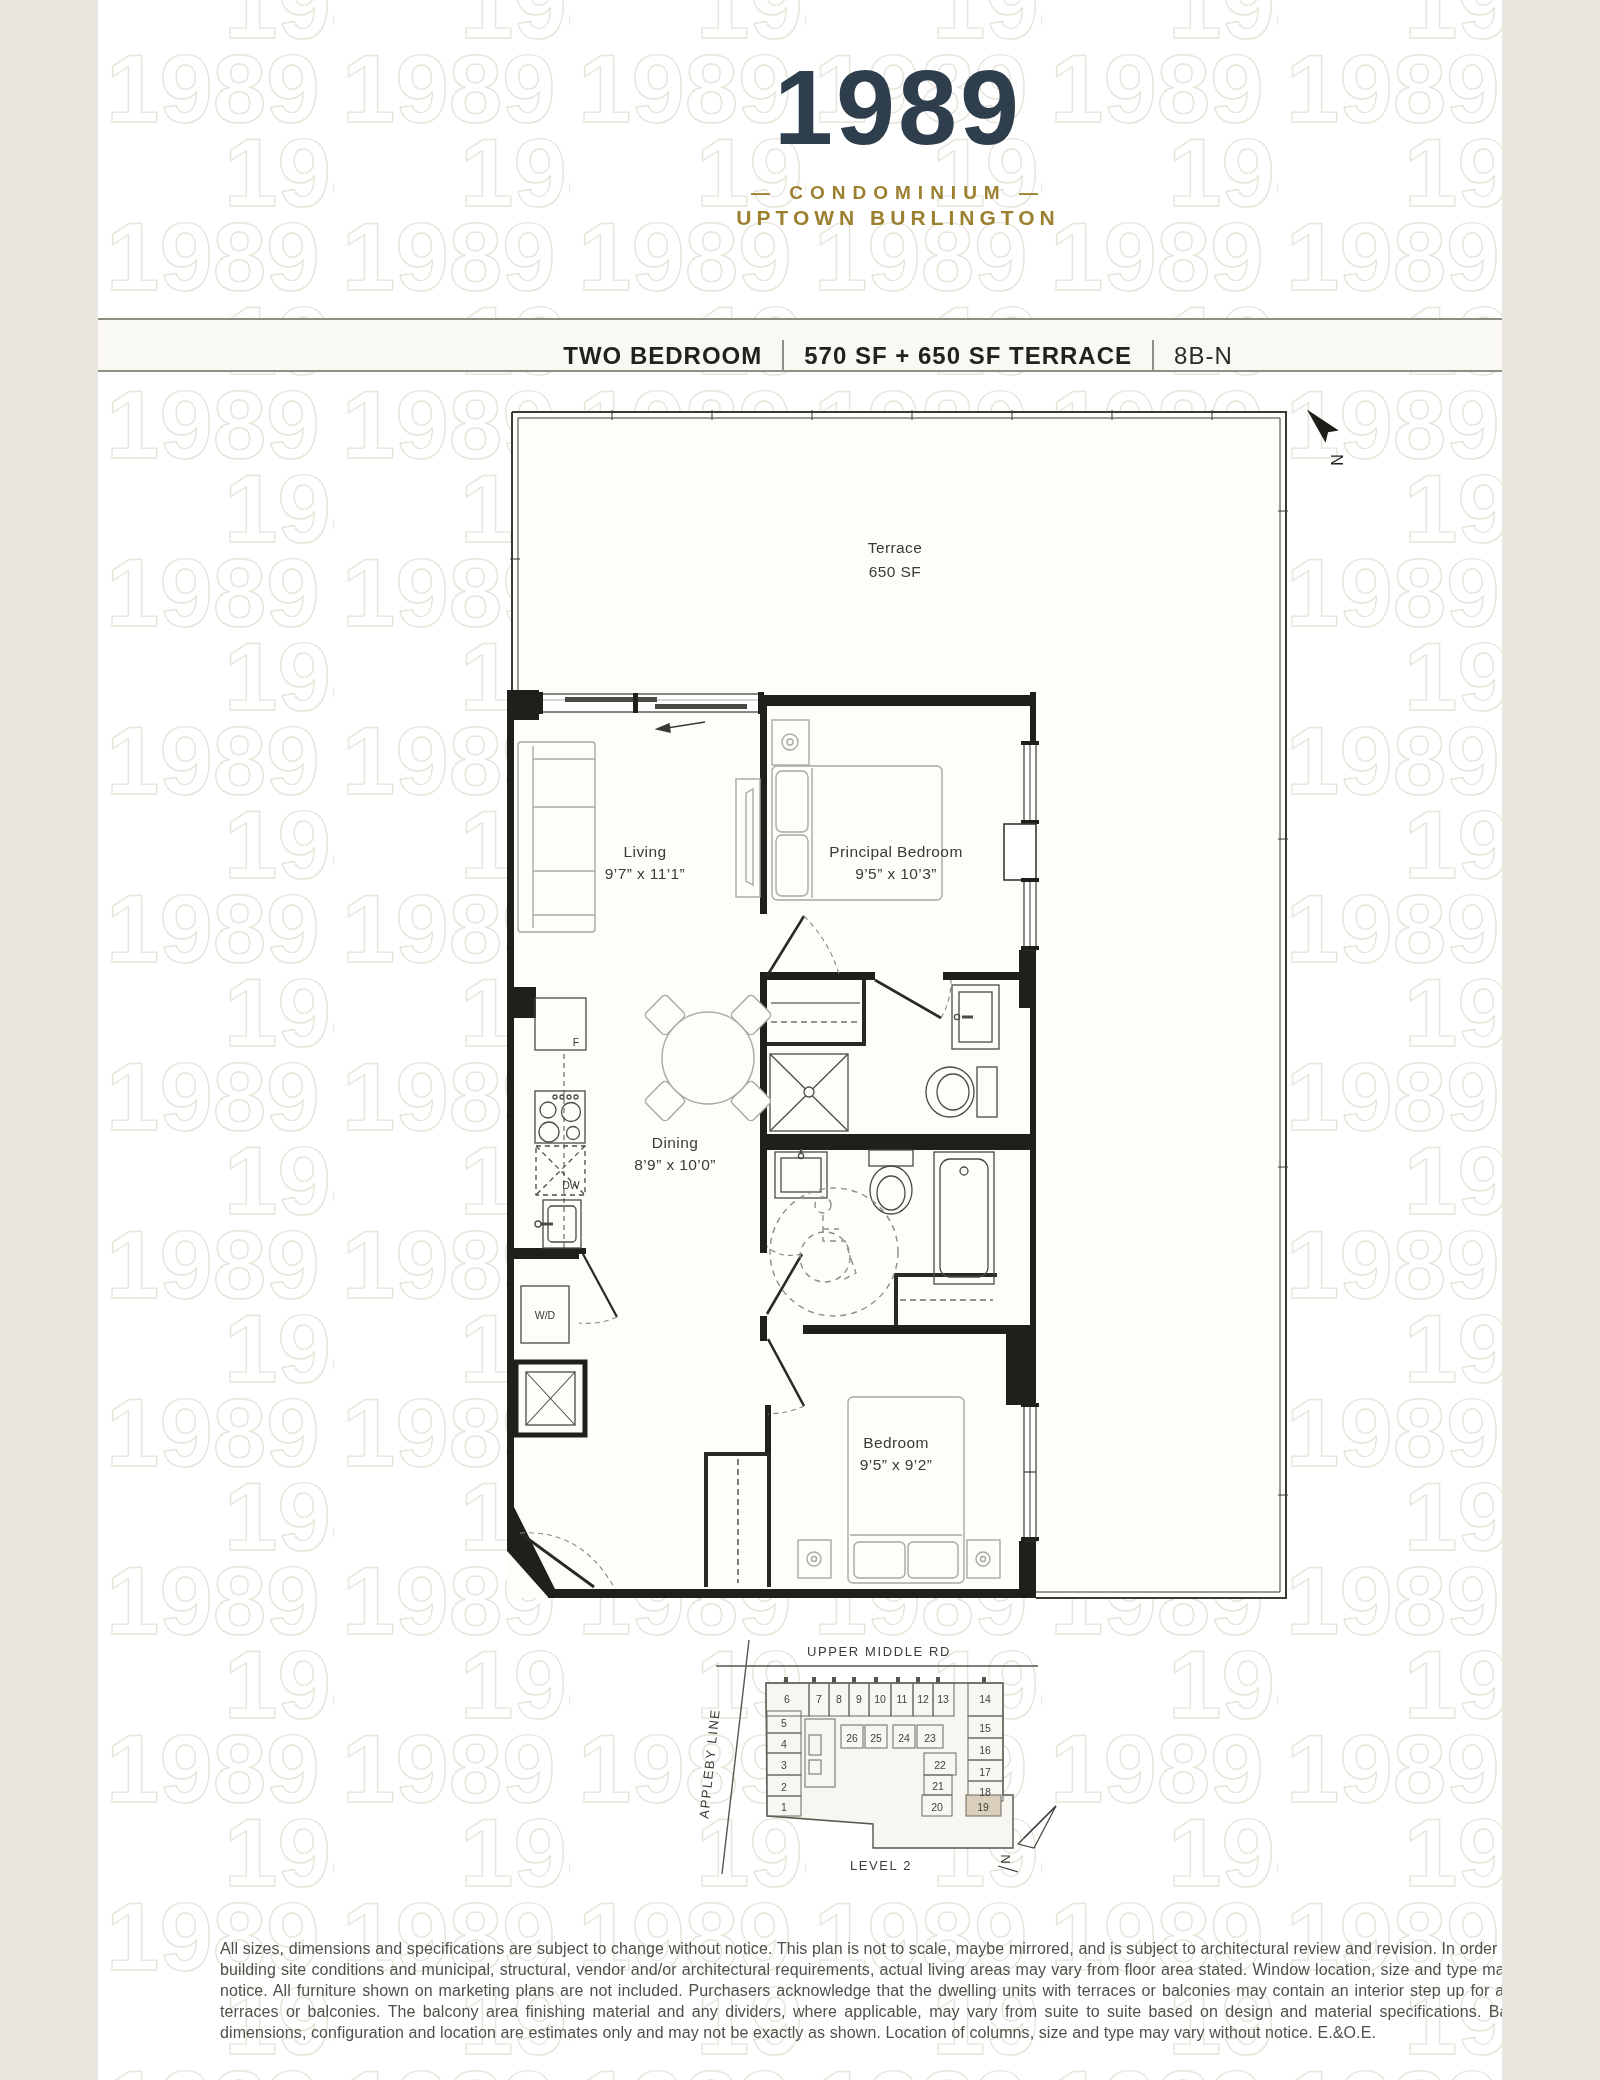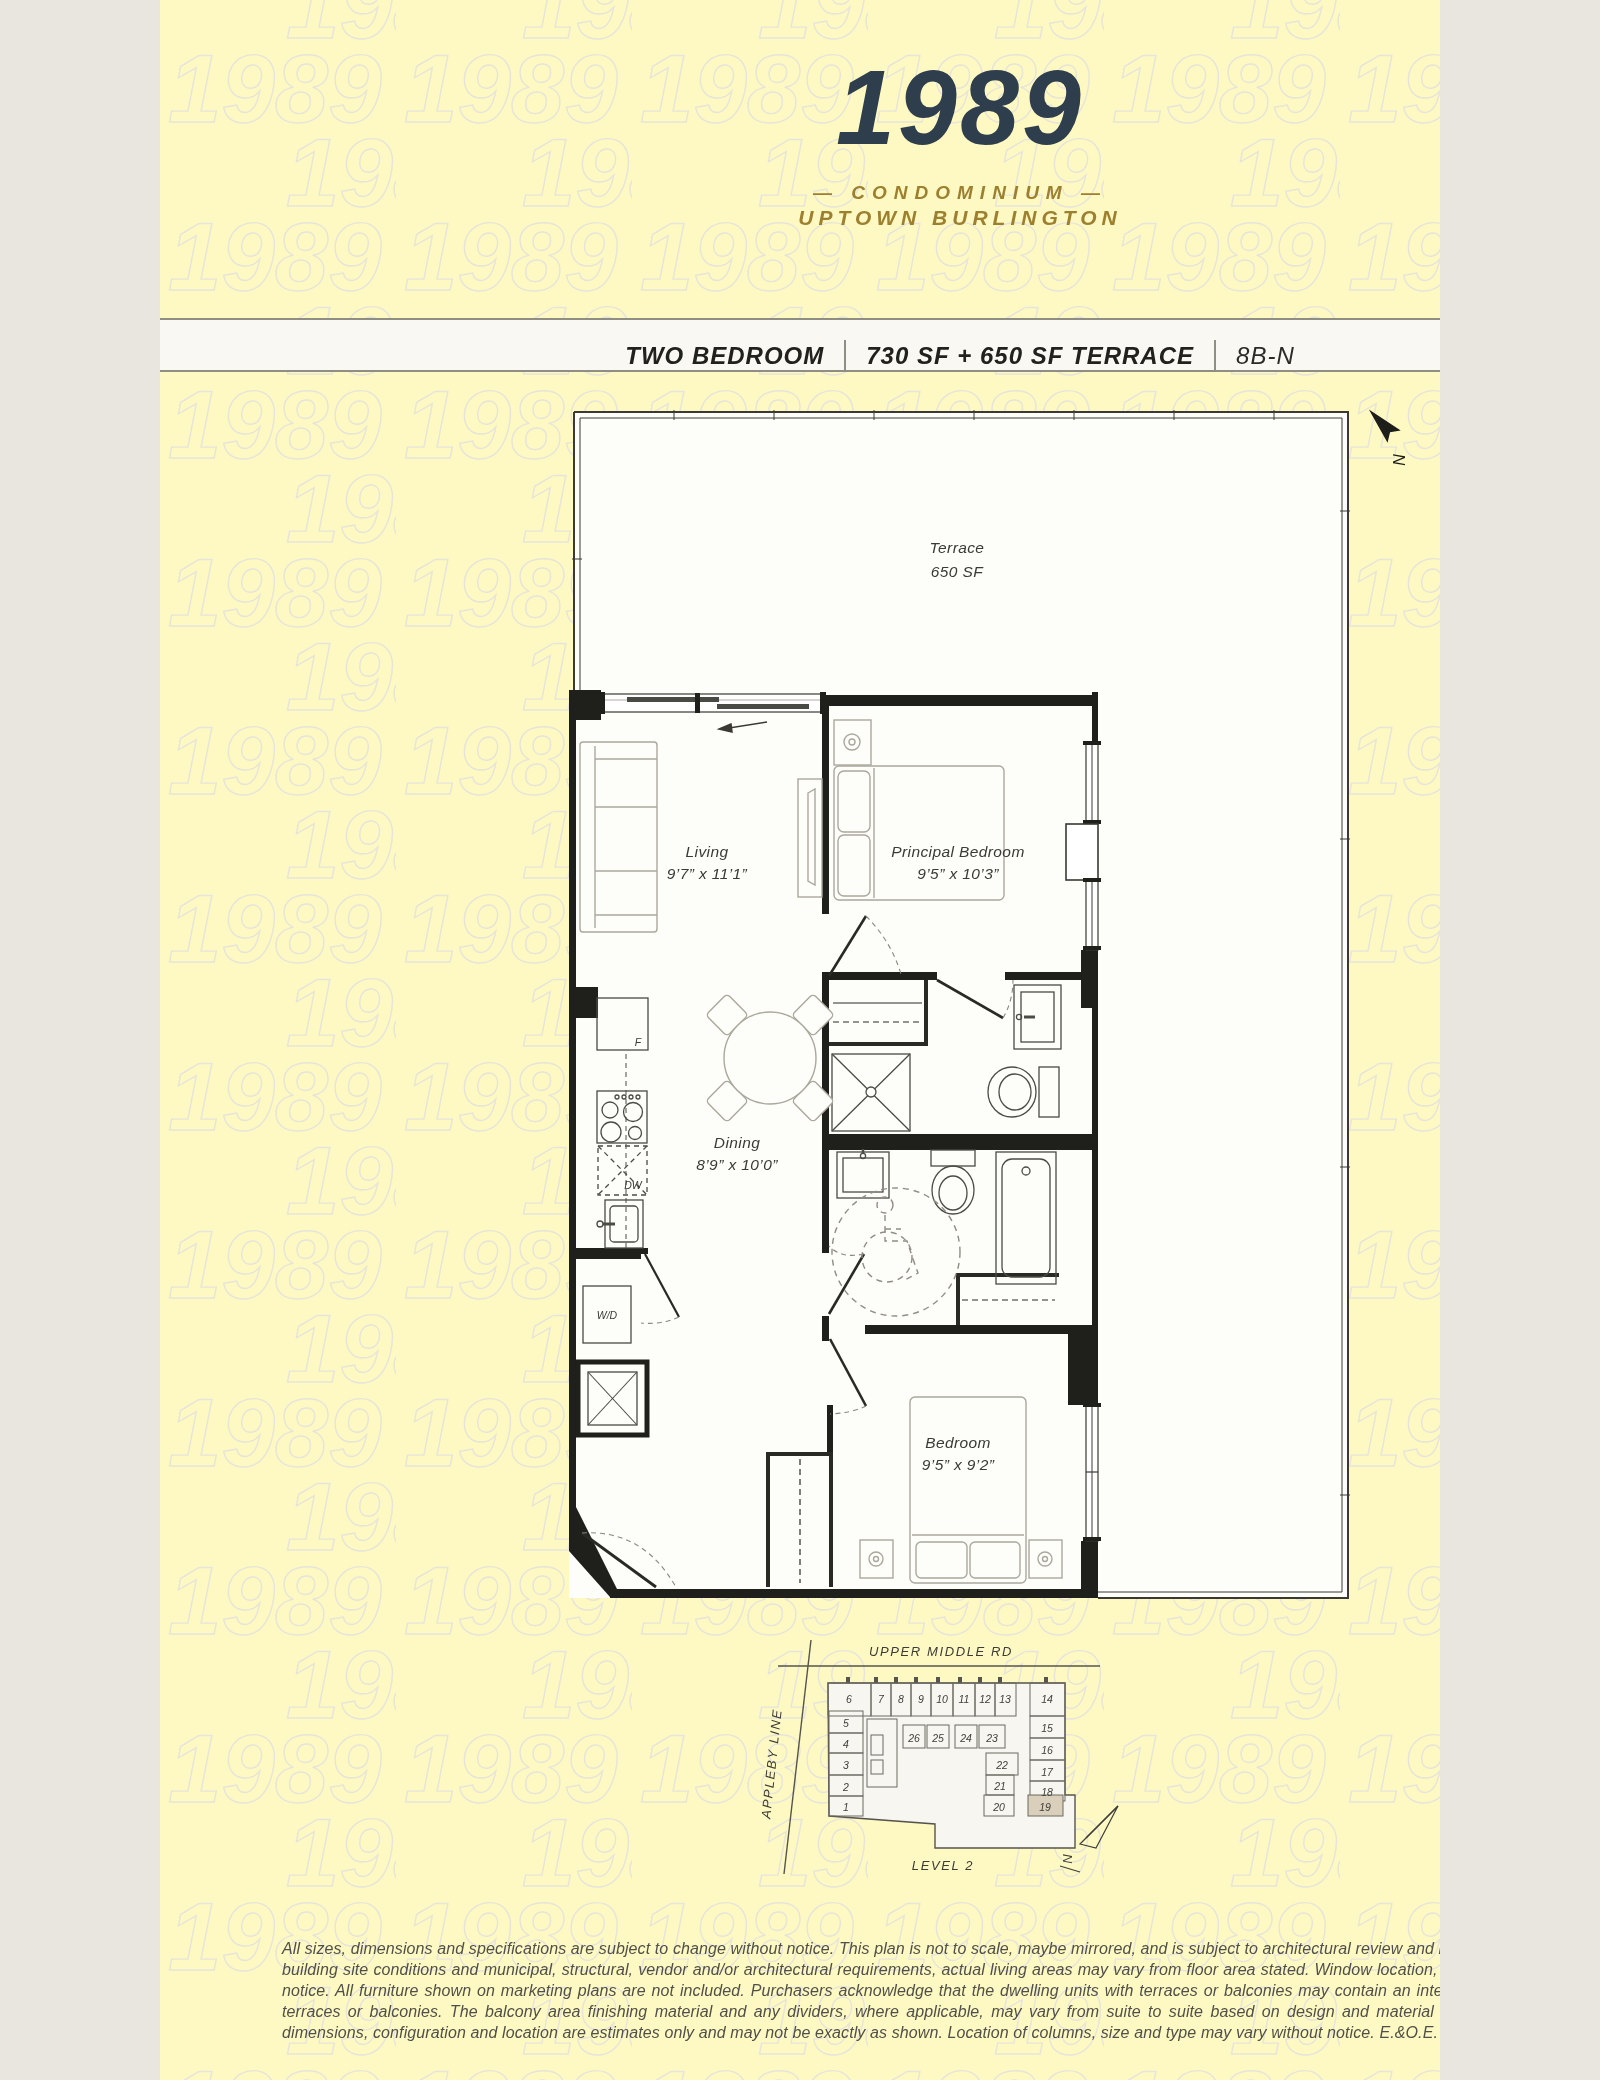--- a/index.html
+++ b/index.html
@@ -1,17 +1,17 @@
 <!DOCTYPE html>
 <html><head>
 <meta charset="utf-8">
 <style>
   html,body{margin:0;padding:0;}
   body{font-family:"Liberation Sans",sans-serif;background:#e8e6df;}
-  .page{position:relative;width:1280px;height:2080px;background:#fef9c3;overflow:hidden;margin:0 auto;font-style:italic;}
+  .page{position:relative;width:1404px;height:2080px;background:#ffffff;overflow:hidden;margin:0 auto;}
   .pattern-layer{position:absolute;left:0;top:0;width:1600px;height:2080px;z-index:0;}
   .content{position:absolute;left:0;top:0;width:1600px;height:2080px;z-index:1;}
 
   
   .logo{position:absolute;left:0;top:52px;width:1600px;text-align:center;}
   .logo-year{font-size:106px;line-height:110px;font-weight:bold;letter-spacing:3px;color:#2e3e4c;}
   .logo-sub1{margin-top:20px;font-size:19px;font-weight:bold;letter-spacing:7px;color:#9c8030;}
   .logo-sub2{margin-top:2px;font-size:21px;font-weight:bold;letter-spacing:5px;color:#9c8030;}
 
   
@@ -57,21 +57,21 @@
 
     <div class="logo">
       <div class="logo-year">1989</div>
       <div class="logo-sub1">— CONDOMINIUM —</div>
       <div class="logo-sub2">UPTOWN BURLINGTON</div>
     </div>
 
     <div class="titlebar">
       <span class="seg">TWO BEDROOM</span>
       <span class="divider"></span>
-      <span class="seg">730 SF + 650 SF TERRACE</span>
+      <span class="seg">570 SF + 650 SF TERRACE</span>
       <span class="divider"></span>
       <span class="seg light">8B-N</span>
     </div>
 
     <svg class="north-main" viewBox="0 0 80 95">
       <g transform="translate(30,32) rotate(-43)">
         <polygon points="0,-28 9,9 0,3 -9,9" fill="#1d1d19"></polygon>
       </g>
       <text x="47" y="62" font-size="16" fill="#1d1d19" text-anchor="middle" transform="rotate(-90 47 62)">N</text>
     </svg>

